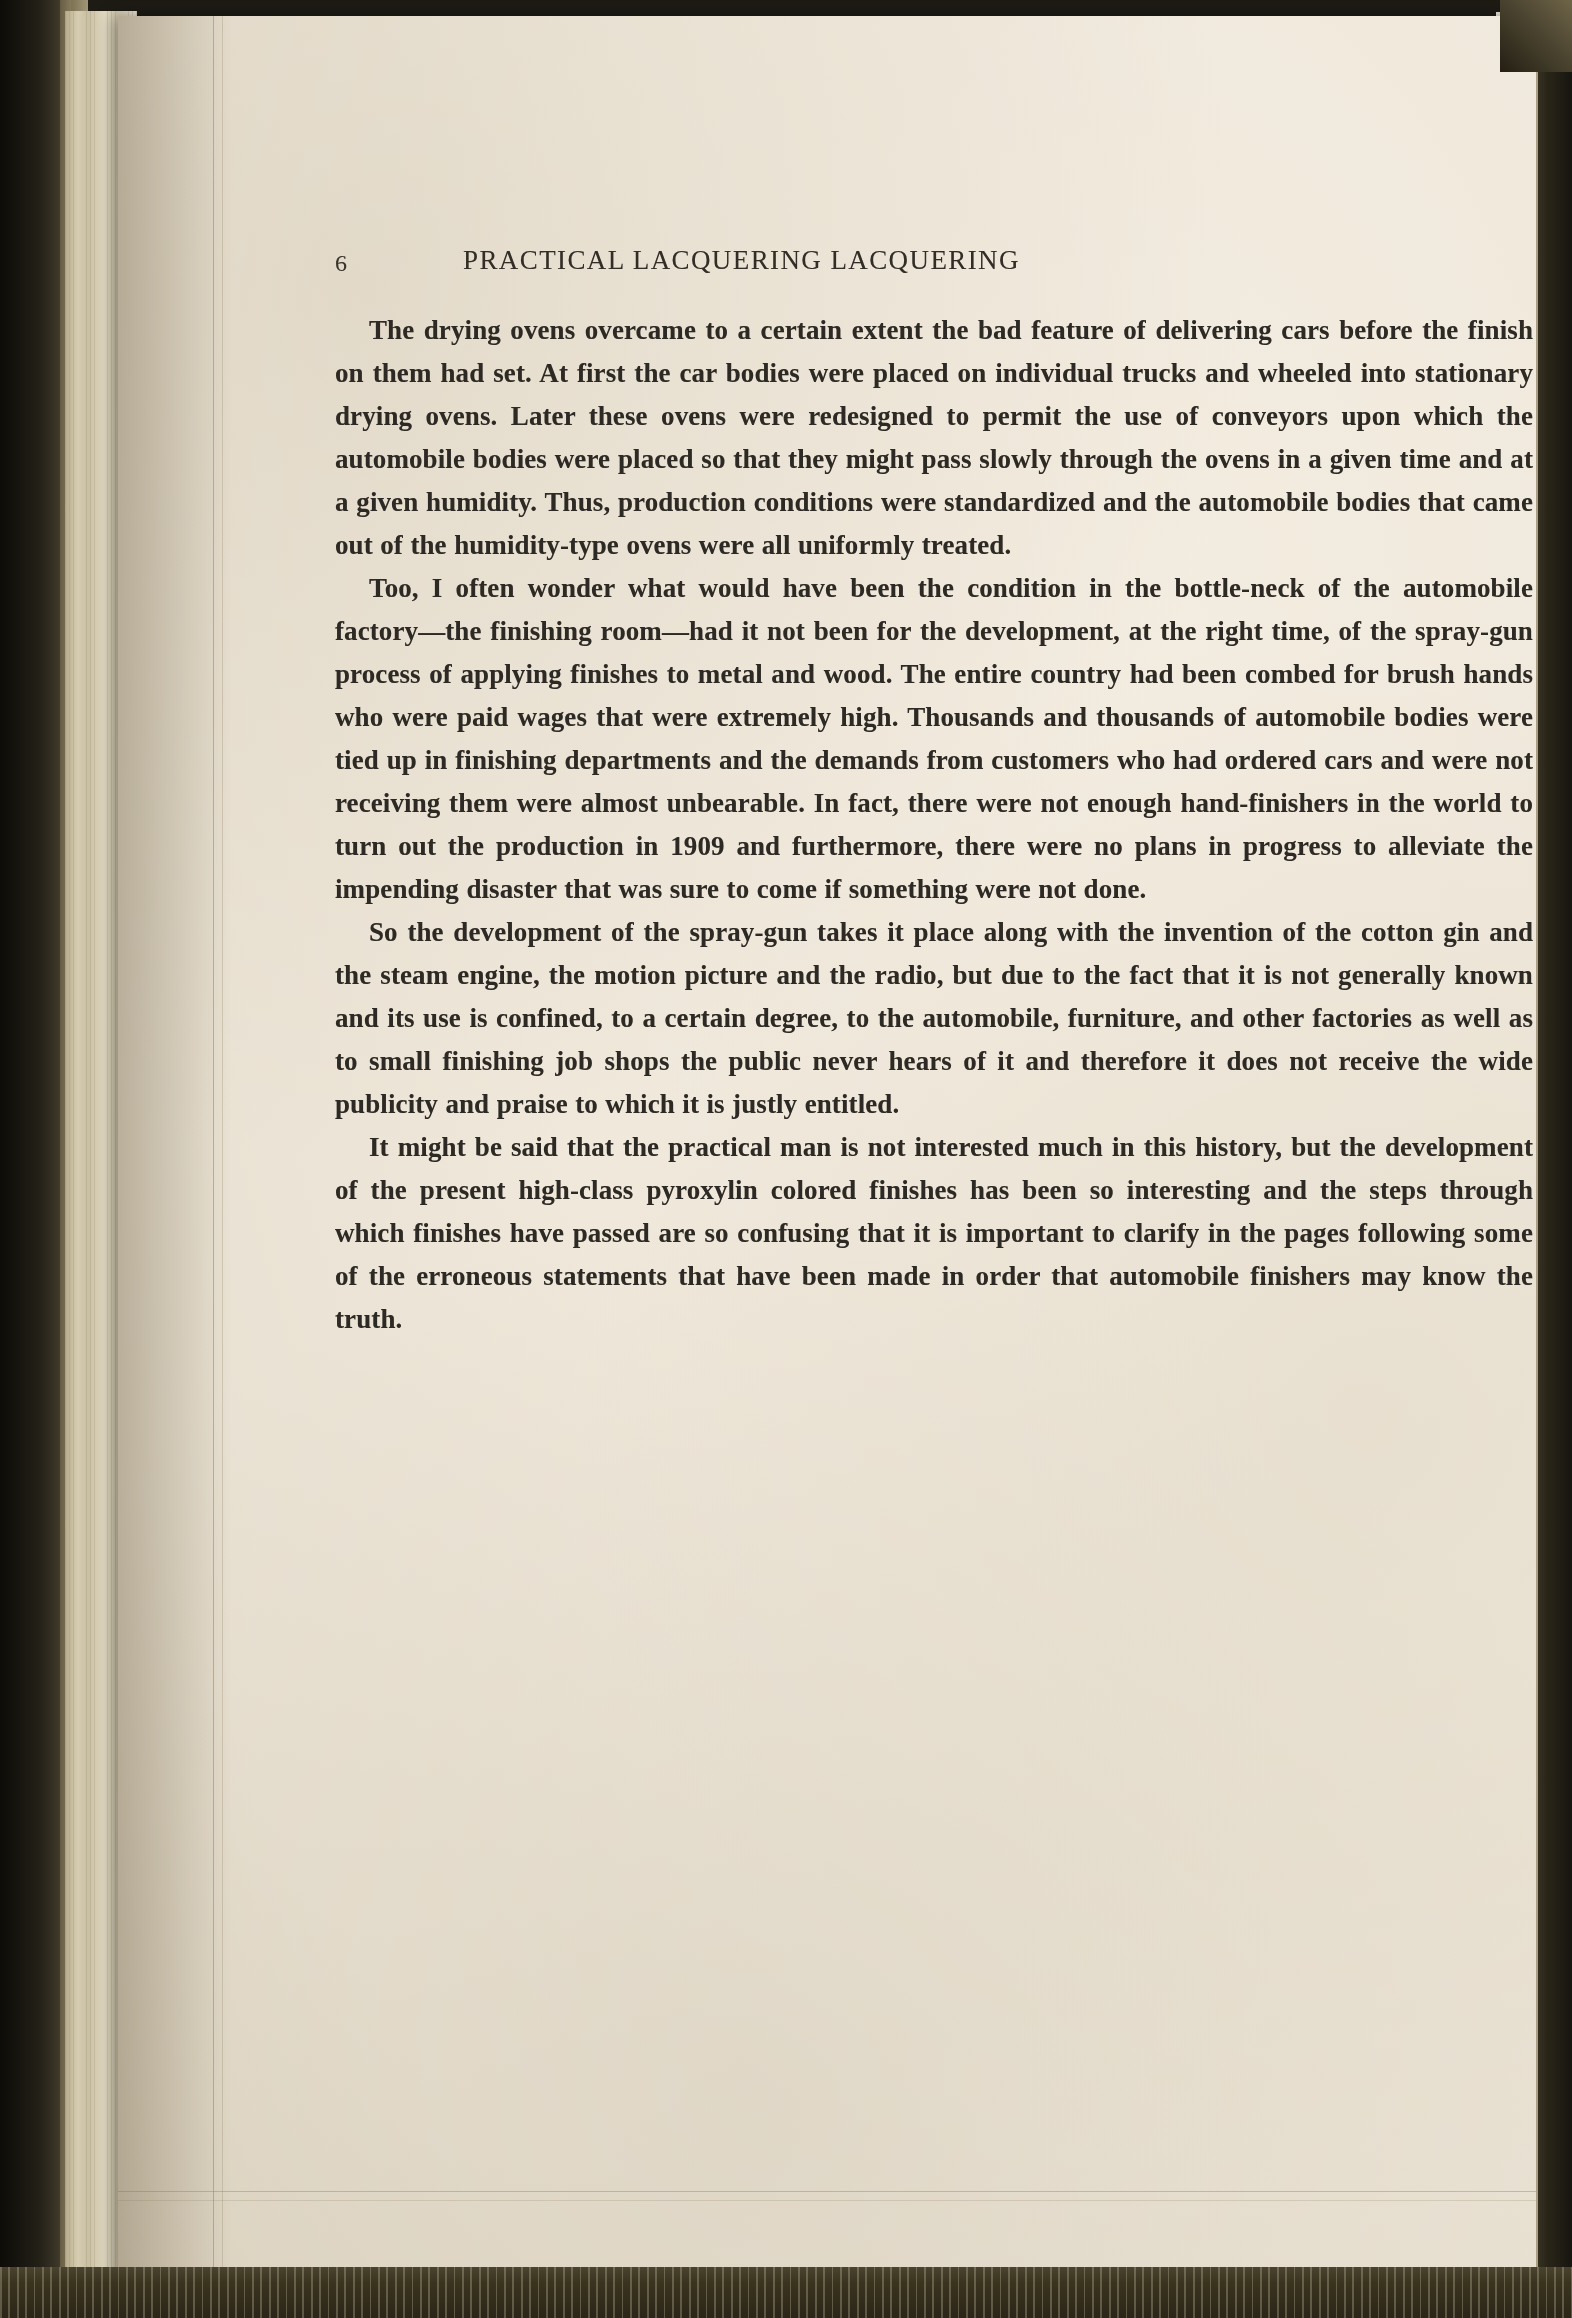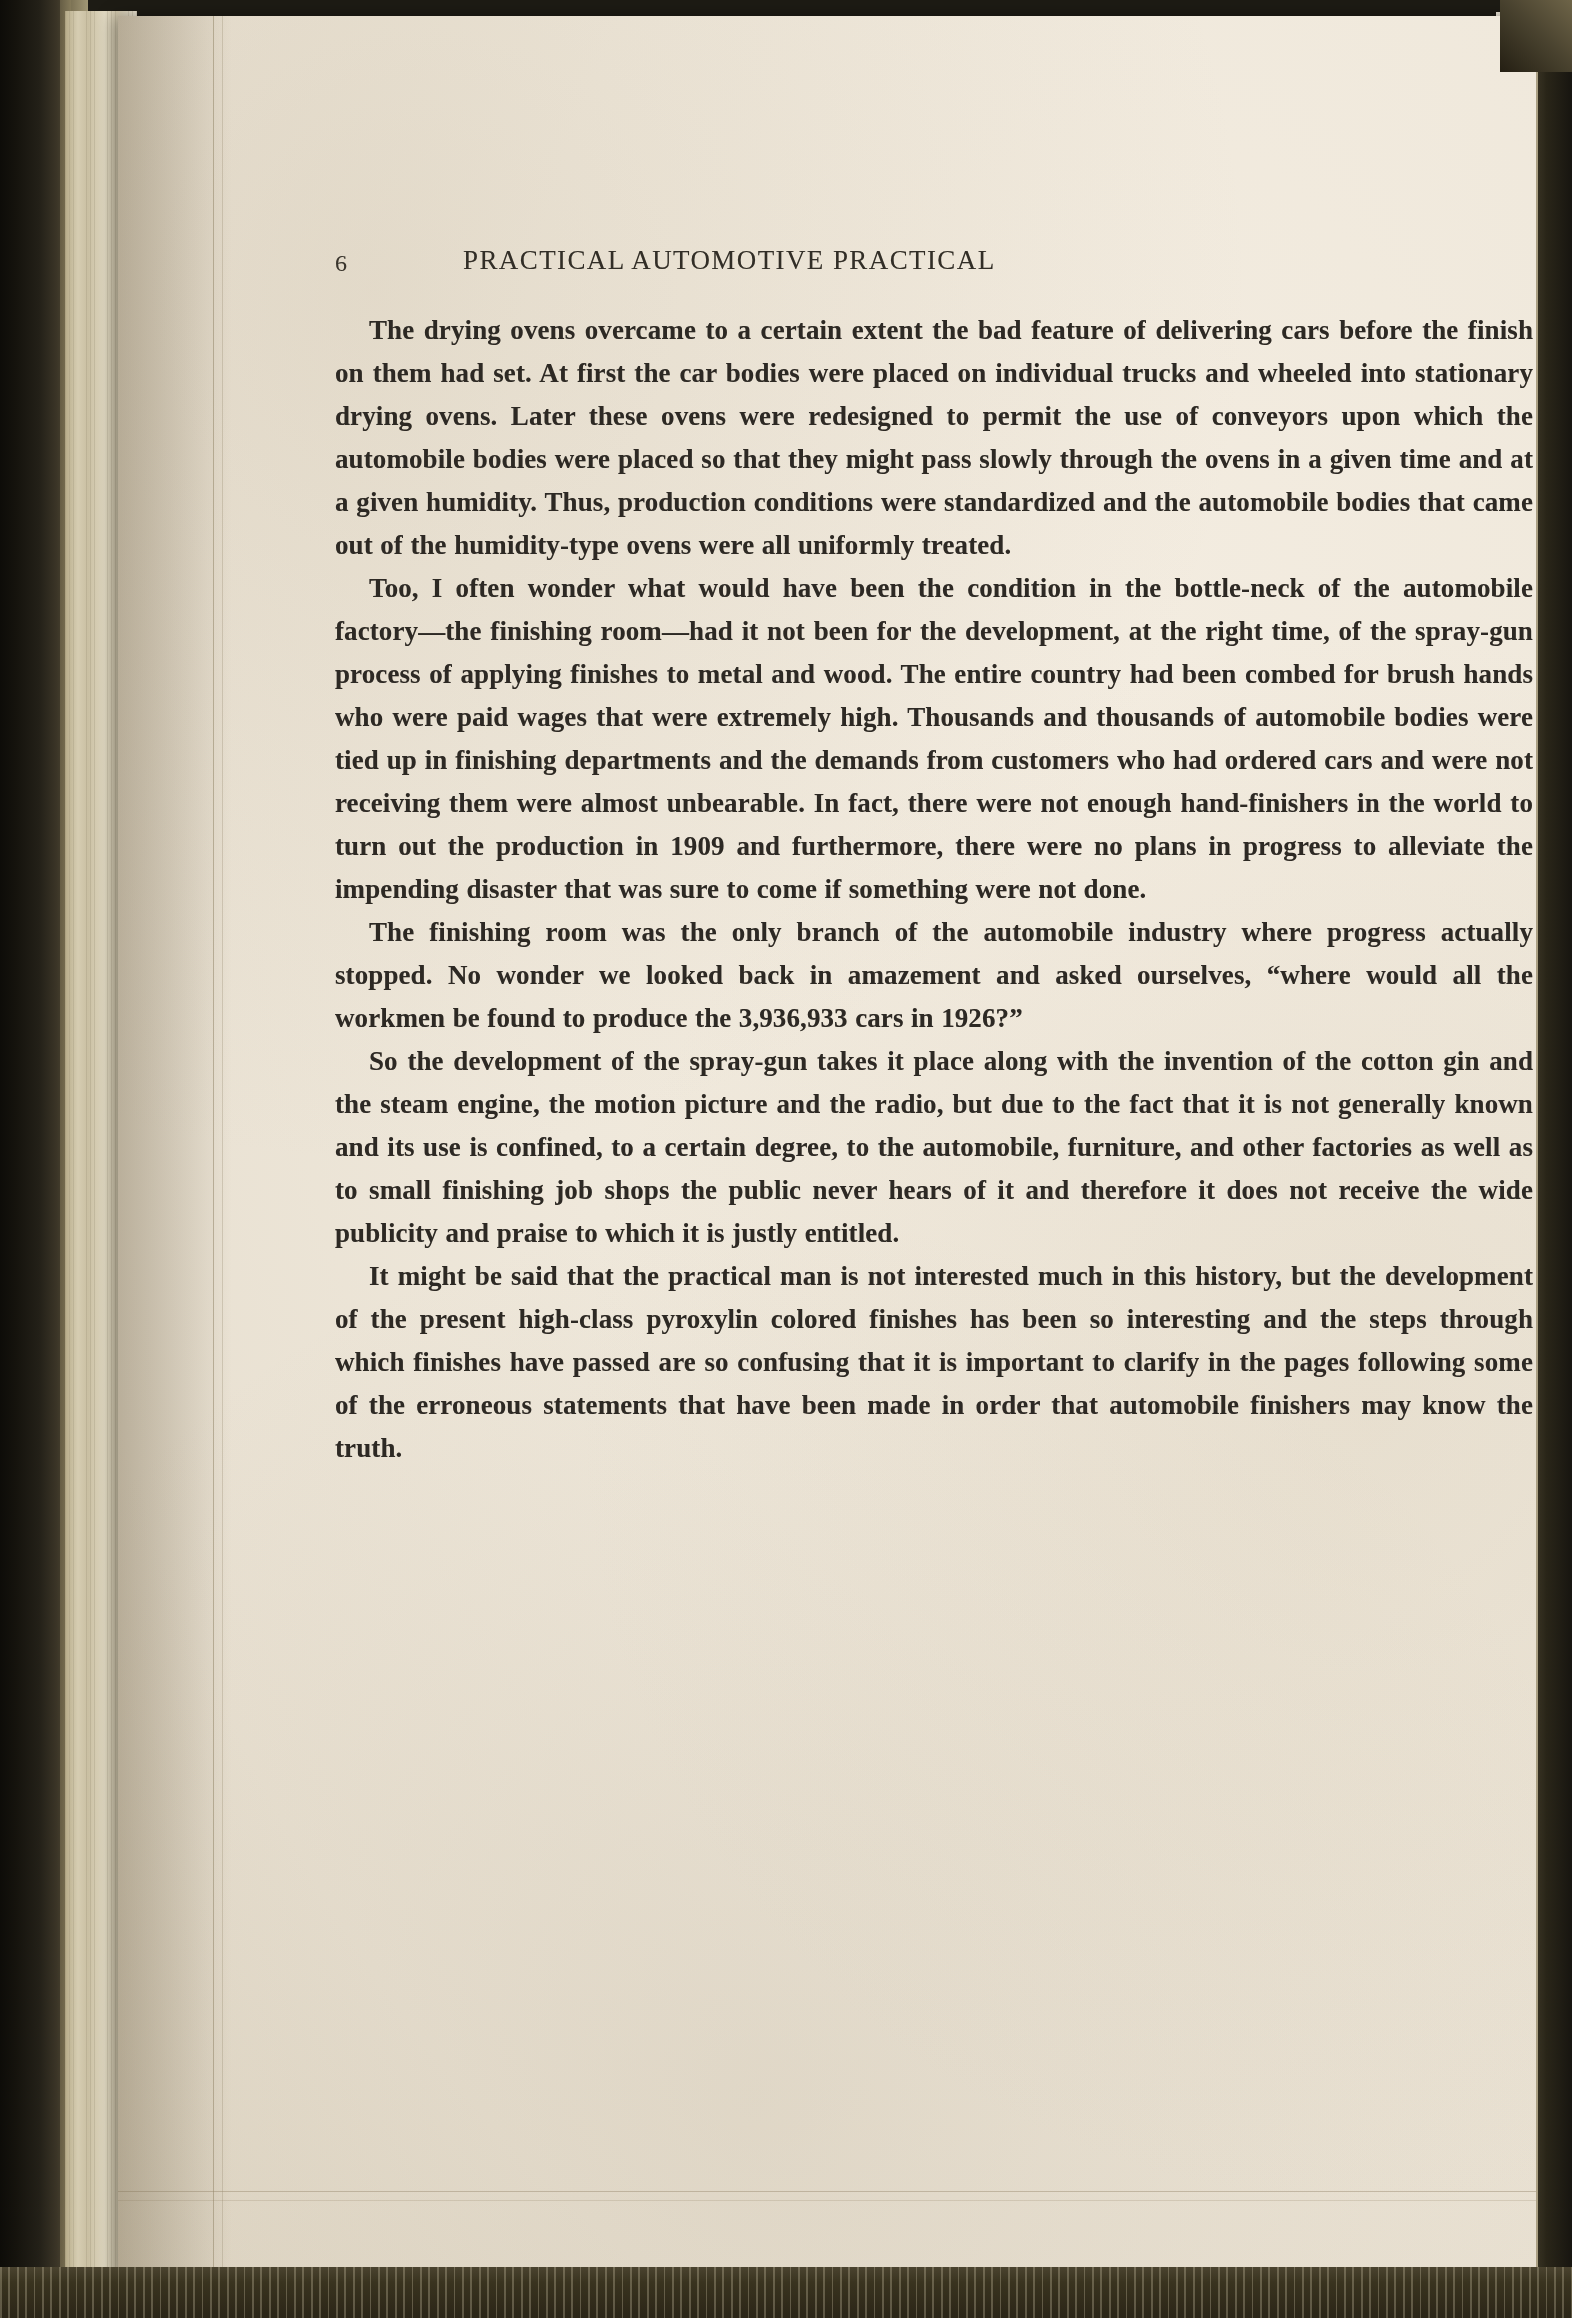--- a/index.html
+++ b/index.html
@@ -200,26 +200,25 @@
   <div class="leaf">
     <div class="leaf-rule-v"></div>
     <div class="leaf-rule-v2"></div>
     <div class="leaf-rule-h"></div>
     <div class="leaf-rule-h2"></div>
 
     <div class="textblock">
 
       <div class="runhead">
         <div class="folio">6</div>
-        <div class="runtitle">PRACTICAL AUTOMOTIVE PRACTICAL</div>
+        <div class="runtitle">PRACTICAL LACQUERING LACQUERING</div>
       </div>
 
       <p class="para">The drying ovens overcame to a certain extent the bad feature of delivering cars before the finish on them had set.  At first the car bodies were placed on individual trucks and wheeled into stationary drying ovens.  Later these ovens were redesigned to permit the use of conveyors upon which the automobile bodies were placed so that they might pass slowly through the ovens in a given time and at a given humidity.  Thus, production conditions were standardized and the automobile bodies that came out of the humidity-type ovens were all uniformly treated.</p>
       <p class="para">Too, I often wonder what would have been the condition in the bottle-neck of the automobile factory—the finishing room—had it not been for the development, at the right time, of the spray-gun process of applying finishes to metal and wood.  The entire country had been combed for brush hands who were paid wages that were extremely high.  Thousands and thousands of automobile bodies were tied up in finishing departments and the demands from customers who had ordered cars and were not receiving them were almost unbearable.  In fact, there were not enough hand-finishers in the world to turn out the production in 1909 and furthermore, there were no plans in progress to alleviate the impending disaster that was sure to come if something were not done.</p>
-      <p class="para">The finishing room was the only branch of the automobile industry where progress actually stopped.  No wonder we looked back in amazement and asked ourselves, “where would all the workmen be found to produce the 3,936,933 cars in 1926?”</p>
       <p class="para">So the development of the spray-gun takes it place along with the invention of the cotton gin and the steam engine, the motion picture and the radio, but due to the fact that it is not generally known and its use is confined, to a certain degree, to the automobile, furniture, and other factories as well as to small finishing job shops the public never hears of it and therefore it does not receive the wide publicity and praise to which it is justly entitled.</p>
       <p class="para">It might be said that the practical man is not interested much in this history, but the development of the present high-class pyroxylin colored finishes has been so interesting and the steps through which finishes have passed are so confusing that it is important to clarify in the pages following some of the erroneous statements that have been made in order that automobile finishers may know the truth.</p>
 
     </div>
   </div>
 
   <div class="bottom-board"></div>
   <div class="corner-tr"></div>
 
 </div>

